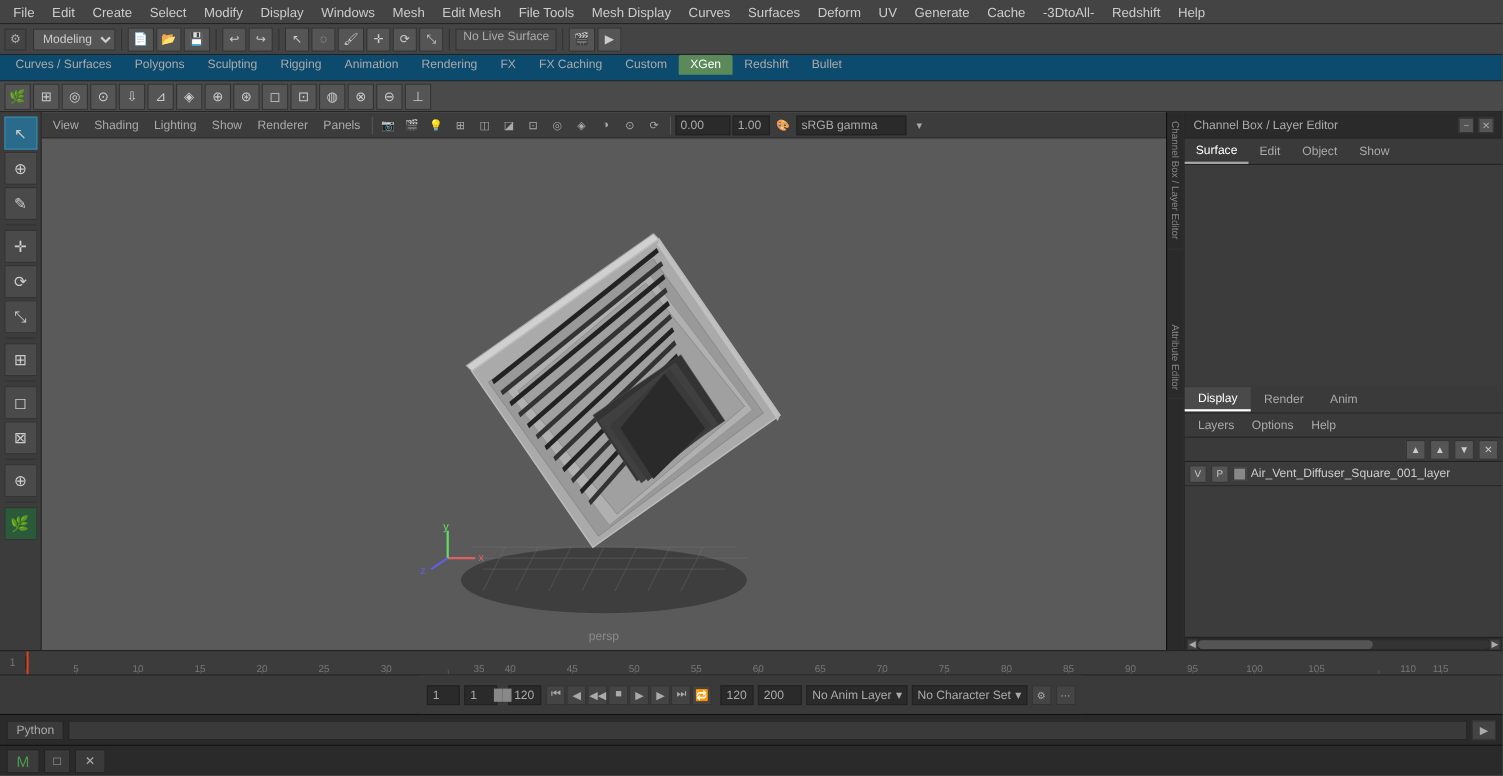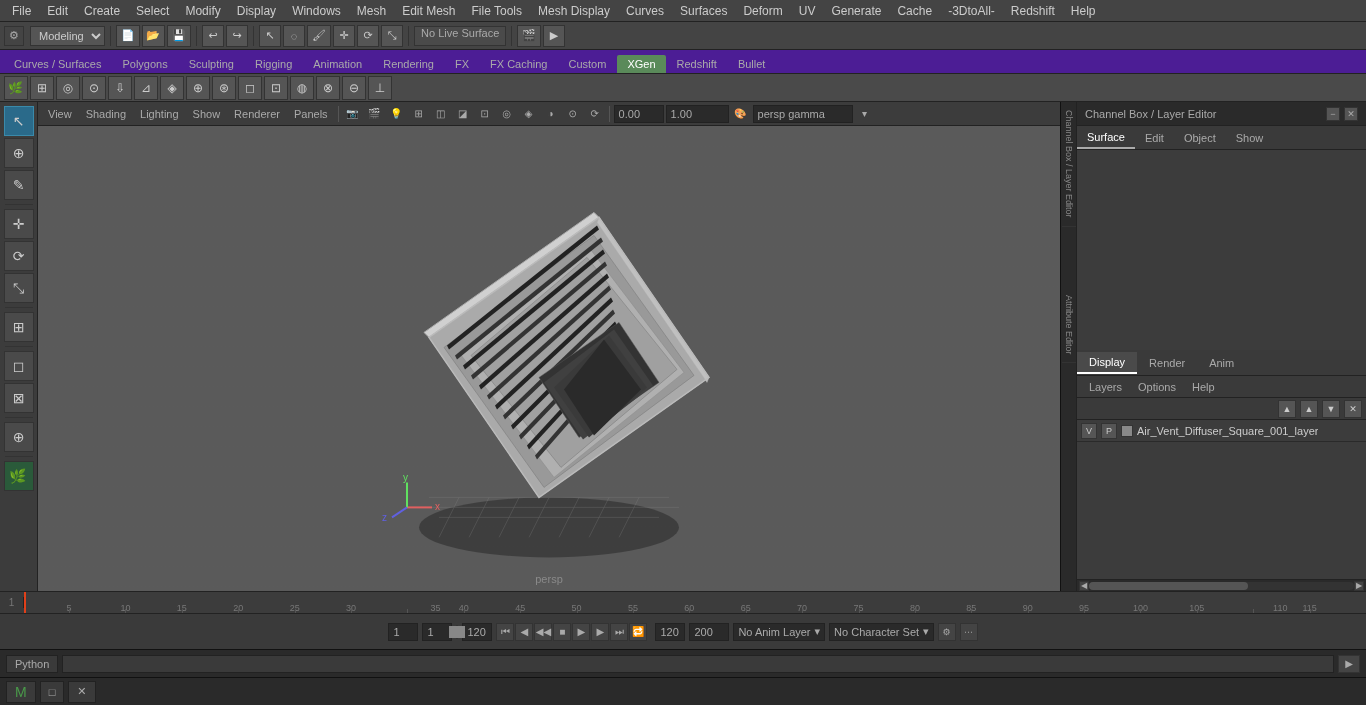--- a/index.html
+++ b/index.html
@@ -76,22 +76,22 @@
       font-size: 11px;
       height: 20px;
       padding: 0 6px;
       cursor: pointer;
       white-space: nowrap;
     }
 
     
     #tab-bar {
       display: flex;
-      align-items: flex-end;
-      background: #4c1d95;
+      align-items: flex-start;
+      background: #0c4a6e;
       height: 24px;
       padding: 0 4px;
       border-bottom: 1px solid #222;
       gap: 1px;
     }
     .tab-item {
       padding: 3px 10px;
       cursor: pointer;
       font-size: 11px;
       color: #aaa;
@@ -761,23 +761,23 @@
       <div class="vp-icon-btn">◪</div>
       <div class="vp-icon-btn">⊡</div>
       <div class="vp-icon-btn">◎</div>
       <div class="vp-icon-btn">◈</div>
       <div class="vp-icon-btn">◑</div>
       <div class="vp-icon-btn">⊙</div>
       <div class="vp-icon-btn">⟳</div>
       <div class="vp-separator"></div>
 
       <div class="status-field" style="width:50px;">0.00</div>
-      <div class="status-field" style="width:63px;">1.00</div>
+      <div class="status-field" style="width:34px;">1.00</div>
       <div class="vp-icon-btn">🎨</div>
-      <div class="status-field" style="width:100px;">persp gamma</div>
+      <div class="status-field" style="width:100px;">sRGB gamma</div>
       <div class="vp-icon-btn">▾</div>
     </div>
 
     <div id="viewport-canvas">
       <div class="viewport-bg" style="position:absolute;top:0;left:0;width:100%;height:100%;"></div>
 
       <svg id="shape-svg" width="420" height="420" viewBox="0 0 420 420" style="position:absolute;top:50%;left:50%;transform:translate(-50%,-48%);">
 
         <ellipse cx="210" cy="370" rx="130" ry="30" fill="rgba(0,0,0,0.3)"></ellipse>
 

